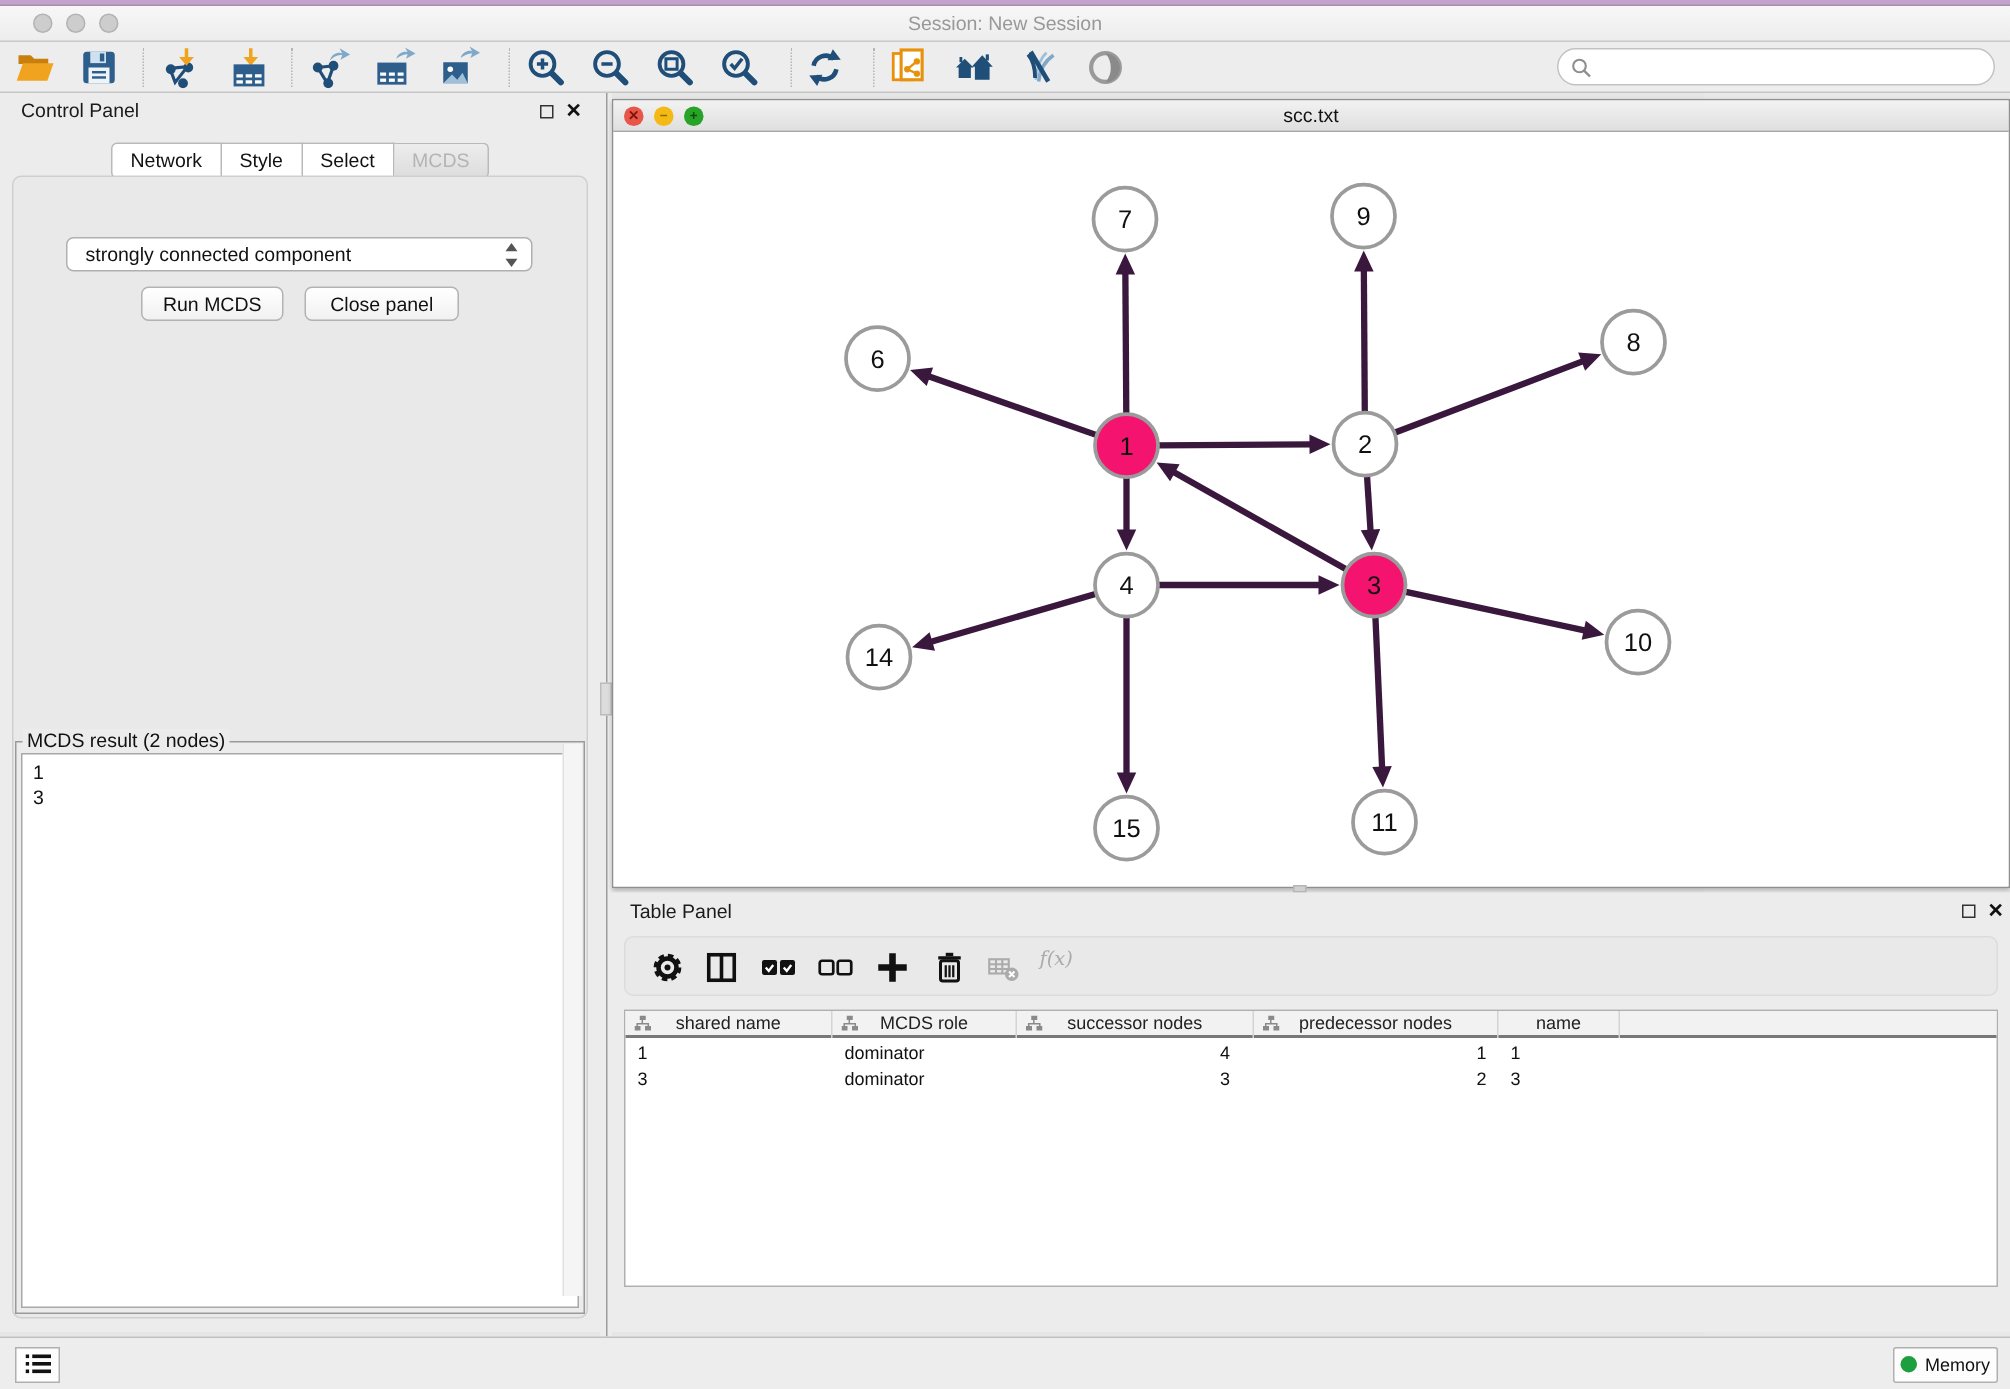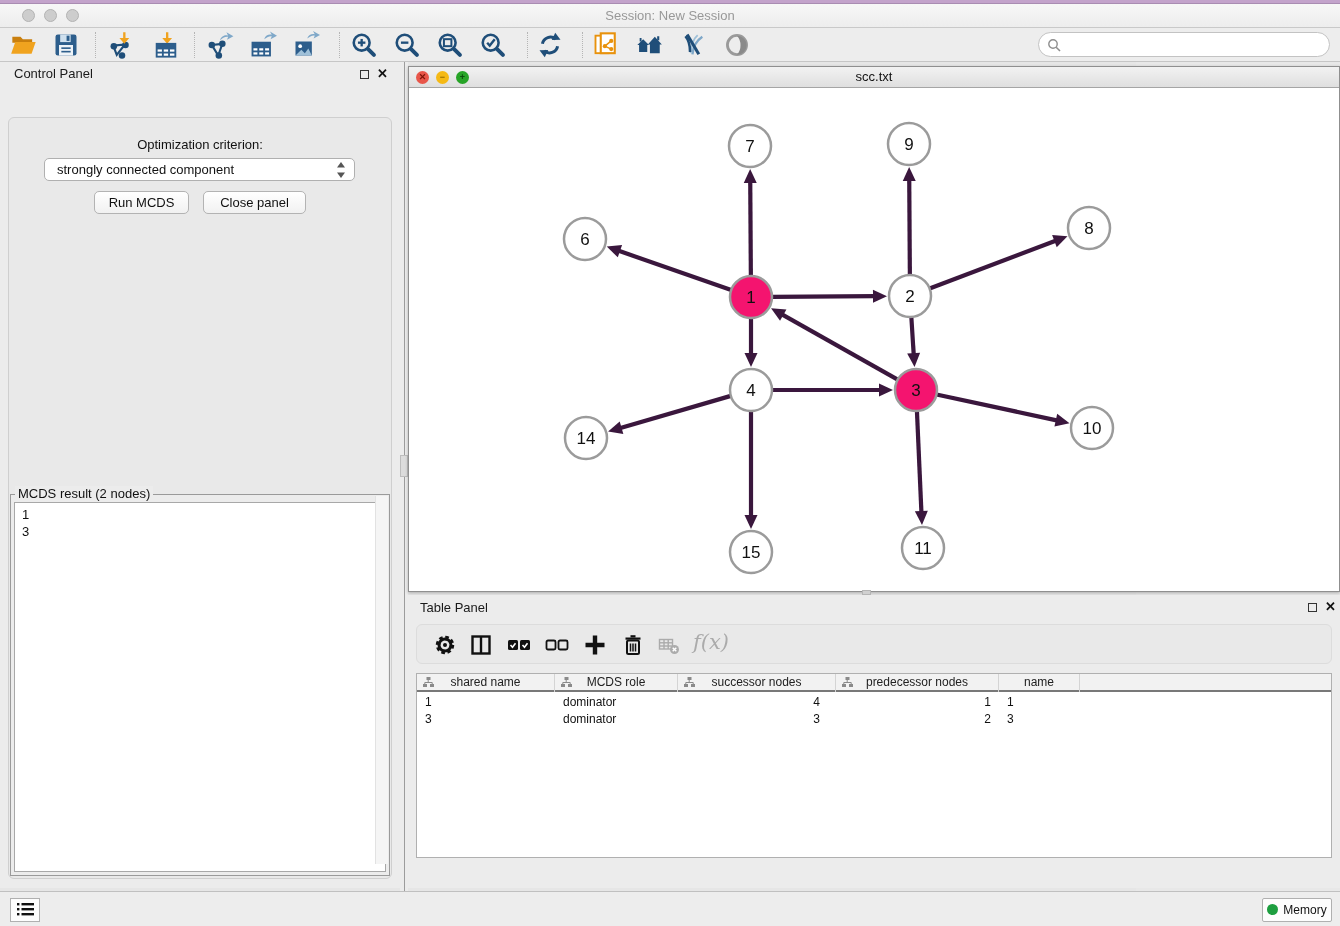--- a/index.html
+++ b/index.html
@@ -57,21 +57,21 @@
   #net-titlebar { position:absolute; left:0; top:0; width:930px; height:21px; background:linear-gradient(#f2f2f2,#dfdfdf); border-bottom:1px solid #a5a5a5; }
   #net-title { width:100%; text-align:center; font-size:13px; line-height:20px; color:#111; }
   .tl2 { position:absolute; top:4px; width:13px; height:13px; border-radius:50%; font-size:9px; font-weight:bold; line-height:13px; text-align:center; }
   #net-canvas { position:absolute; left:0; top:21px; width:930px; height:503px; background:#fff; }
 
   
   #table-panel { left:408px; top:533px; width:932px; height:293px; background:#ececec; }
   #tp-header { position:absolute; left:12px; top:5px; }
   #tp-toolbar { position:absolute; left:8px; top:29px; width:916px; height:40px; background:#e9e9e9; border:1px solid #dcdcdc; border-radius:6px; }
   .tp-icon { position:absolute; top:8px; width:24px; height:24px; }
-  #fx-label { font-family:"DejaVu Serif", serif; font-style:italic; font-size:21px; color:#ababab; }
+  #fx-label { font-family:"DejaVu Serif", serif; font-style:italic; font-size:13px; color:#ababab; }
   #tp-table { position:absolute; left:8px; top:78px; width:916px; height:185px; background:#fff; border:1px solid #b0b0b0; }
   #tp-thead { position:absolute; left:0; top:0; width:914px; height:18px; background:#f2f2f2; border-bottom:2px solid #787878; display:flex; }
   .th { position:relative; height:18px; border-right:1px solid #d4d4d4; font-size:12px; color:#222; text-align:center; line-height:17px; }
   .th .tree-ic { position:absolute; left:6px; top:3px; }
   .tr { display:flex; height:17px; }
   .td { font-size:12px; color:#111; line-height:17px; overflow:hidden; }
   .al { text-align:left; } .ar { text-align:right; }
   #tp-tabs { position:absolute; left:0; top:270px; width:932px; text-align:center; }
 
   
@@ -251,22 +251,27 @@
 </div>
 
 <div id="mdi" class="abs">
 
   <div id="control-panel" class="abs">
     <div id="cp-header" class="abs">
       <span class="panel-title abs" style="left:14px">Control Panel</span>
       <span class="win-btn-float abs" style="left:360px; top:4px"></span>
       <span class="win-btn-close abs" style="left:377px; top:0px">✕</span>
     </div>
+    <div id="cp-tabs" class="abs"><span class="tab-strip">
+          <span class="tab">Network</span>
+          <span class="tab">Style</span>
+          <span class="tab">Select</span>
+          <span class="tab selected">MCDS</span>
+        </span></div>
     <div id="cp-body" class="abs"></div>
-    <div id="opt-label" class="abs">Optimization criterion:</div>
     <div id="opt-dropdown" class="abs">
       <span>strongly connected component</span>
       <span class="stepper">
         <svg width="10" height="18" viewBox="0 0 10 18">
             <polygon points="5,1 9,6.5 1,6.5" fill="#555"></polygon>
             <polygon points="5,17 9,11.5 1,11.5" fill="#555"></polygon>
           </svg>
       </span>
     </div>
     <button class="push-btn" style="left:94px; top:129px; width:95px">Run MCDS</button>

